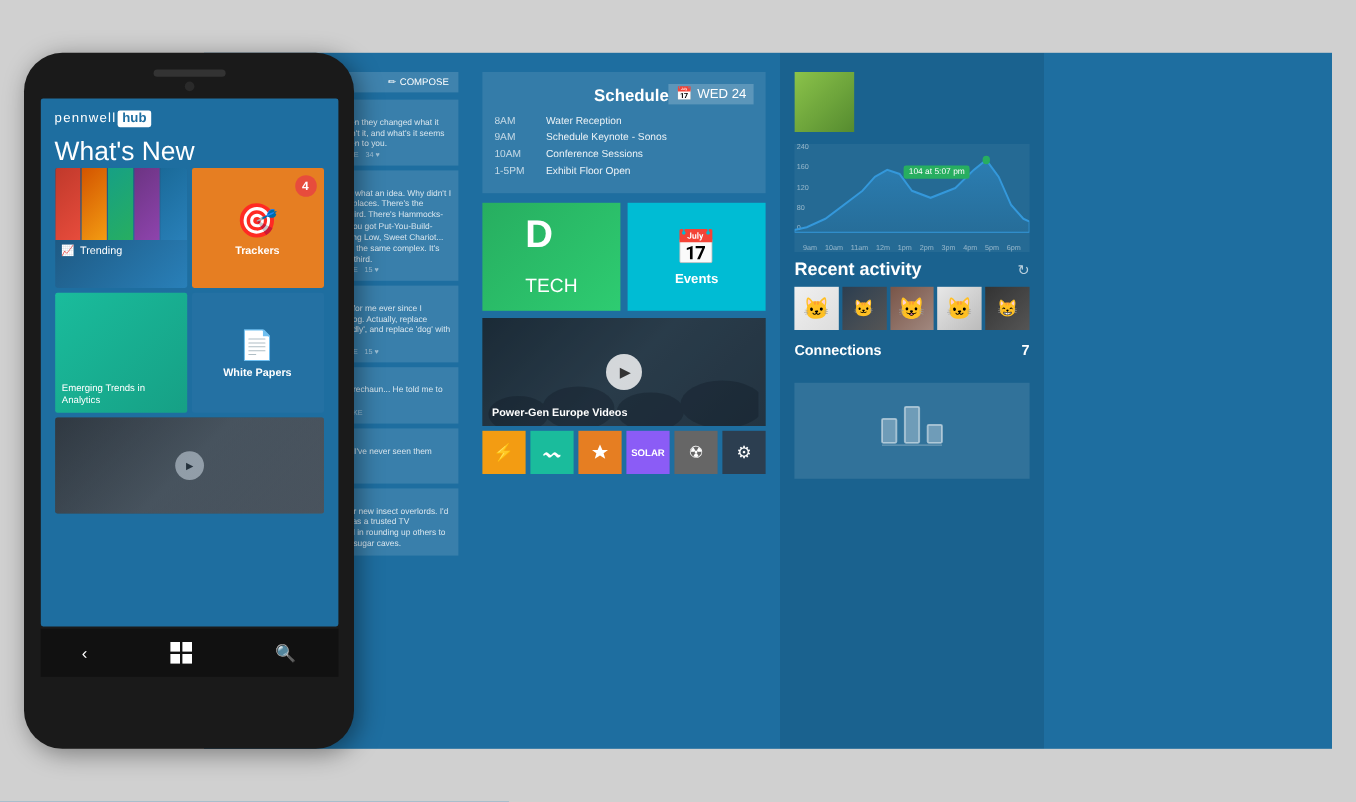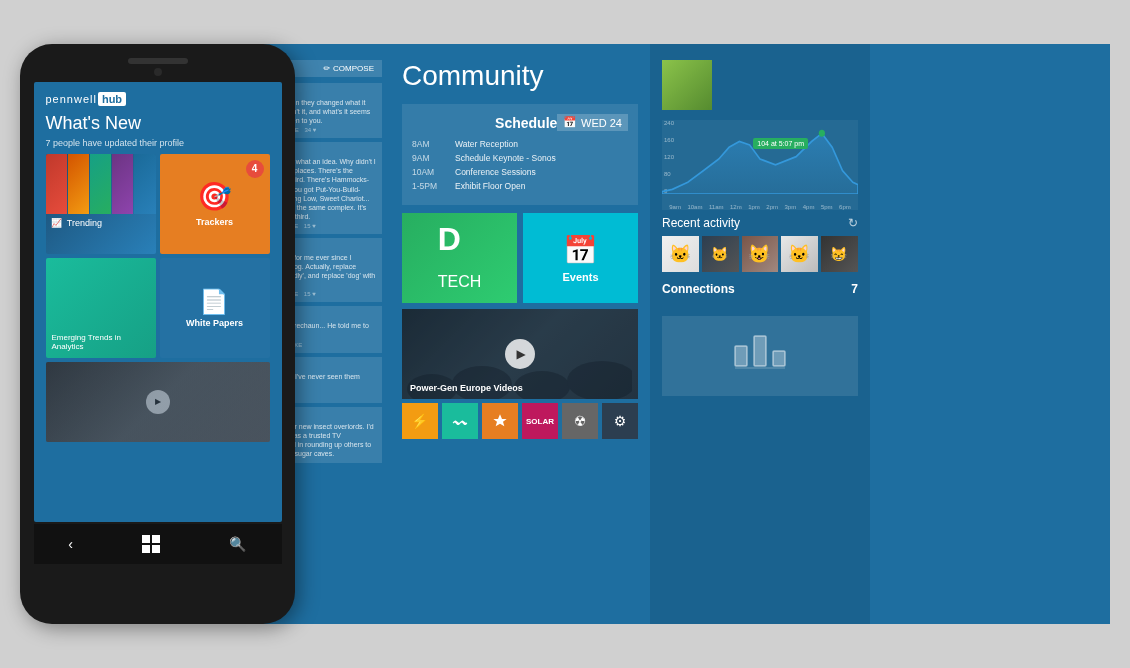--- a/index.html
+++ b/index.html
@@ -85,21 +85,21 @@
       color: #1e6ea0;
       font-size: 11px;
       font-weight: 600;
       padding: 1px 4px;
       border-radius: 2px;
       margin-left: 1px;
     }
 
     .phone-whats-new {
       color: #fff;
-      font-size: 18px;
+      font-size: 22px;
       font-weight: 300;
       padding: 2px 12px;
       line-height: 1.1;
     }
 
     .phone-subtitle {
       color: rgba(255,255,255,0.8);
       font-size: 9px;
       padding: 2px 12px 6px;
     }
@@ -519,22 +519,22 @@
 
     .recent-activity-header {
       display: flex;
       justify-content: space-between;
       align-items: center;
       margin-bottom: 6px;
     }
 
     .recent-activity-title {
       color: #fff;
-      font-size: 12px;
-      font-weight: 400;
+      font-size: 15px;
+      font-weight: 700;
     }
 
     .recent-activity-refresh {
       color: rgba(255,255,255,0.7);
       font-size: 12px;
       cursor: pointer;
     }
 
     .activity-images {
       display: flex;
@@ -701,21 +701,20 @@
       <div class="feed-post">
         <div class="post-avatar" style="background:linear-gradient(135deg,#2c3e50,#4a6278); width:30px; height:30px; flex-shrink:0"></div>
         <div class="post-content">
           <div class="post-name">Kent Brockman</div>
           <div class="post-text">And for one welcome our new insect overlords. I'd like to remind them that as a trusted TV personality, I'd be helpful in rounding up others to toil in their underground sugar caves.</div>
         </div>
       </div>
     </div>
 
     <div class="community-section">
-      <div class="section-title">Community</div>
 
       <div class="schedule-card">
         <div class="schedule-header">
           <span class="schedule-title">Schedule</span>
           <span class="schedule-date">
             <span>📅</span>
             <span>WED 24</span>
           </span>
         </div>
         <div class="schedule-item">
@@ -768,21 +767,21 @@
           <span style="color:#fff;font-size:14px">⚡</span>
         </div>
         <div class="comm-icon-tile ci-teal">
           <span style="color:#fff;font-size:14px">〰</span>
         </div>
         <div class="comm-icon-tile ci-orange">
           <svg width="16" height="16" viewBox="0 0 24 24" fill="white">
             <path d="M12 2l3 7h7l-5.5 4 2 7L12 16l-6.5 4 2-7L2 9h7z"></path>
           </svg>
         </div>
-        <div class="comm-icon-tile" style="background:#be185d">
+        <div class="comm-icon-tile" style="background:#8b5cf6">
           <span style="color:#fff;font-size:8px;font-weight:700">SOLAR</span>
         </div>
         <div class="comm-icon-tile" style="background:#666">
           <span style="color:#fff;font-size:14px">☢</span>
         </div>
         <div class="comm-icon-tile ci-dark">
           <span style="color:#fff;font-size:14px">⚙</span>
         </div>
       </div>
     </div>
@@ -876,21 +875,20 @@
     <div class="phone-camera"></div>
 
     <div class="phone-screen">
 
       <div class="phone-logo">
         <span class="phone-logo-text">pennwell</span>
         <span class="phone-logo-hub">hub</span>
       </div>
 
       <div class="phone-whats-new">What's New</div>
-      <div class="phone-subtitle">7 people have updated their profile</div>
 
       <div class="phone-tiles">
 
         <div class="phone-tile trending-tile" style="background:linear-gradient(135deg,#1a4a6e,#2980b9)">
           <div style="height:60px;display:grid;grid-template-columns:repeat(5,1fr);gap:1px;overflow:hidden">
             <div style="background:linear-gradient(135deg,#c0392b,#e74c3c)"></div>
             <div style="background:linear-gradient(135deg,#d35400,#f39c12)"></div>
             <div style="background:linear-gradient(135deg,#16a085,#27ae60)"></div>
             <div style="background:linear-gradient(135deg,#6c3483,#8e44ad)"></div>
             <div style="background:linear-gradient(135deg,#1a6a99,#2980b9)"></div>

